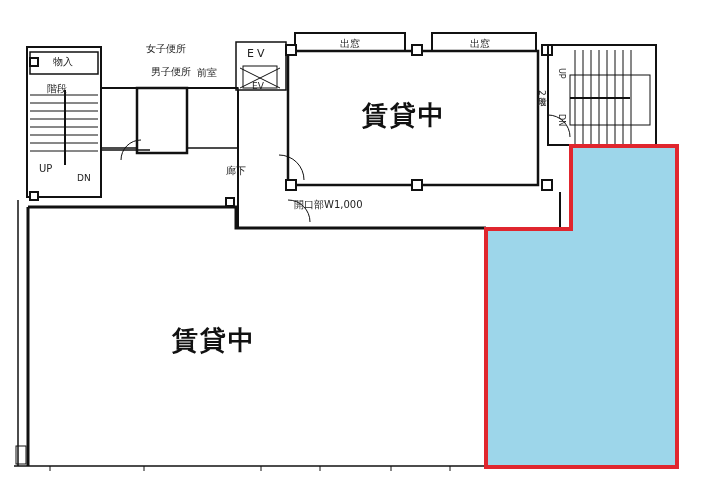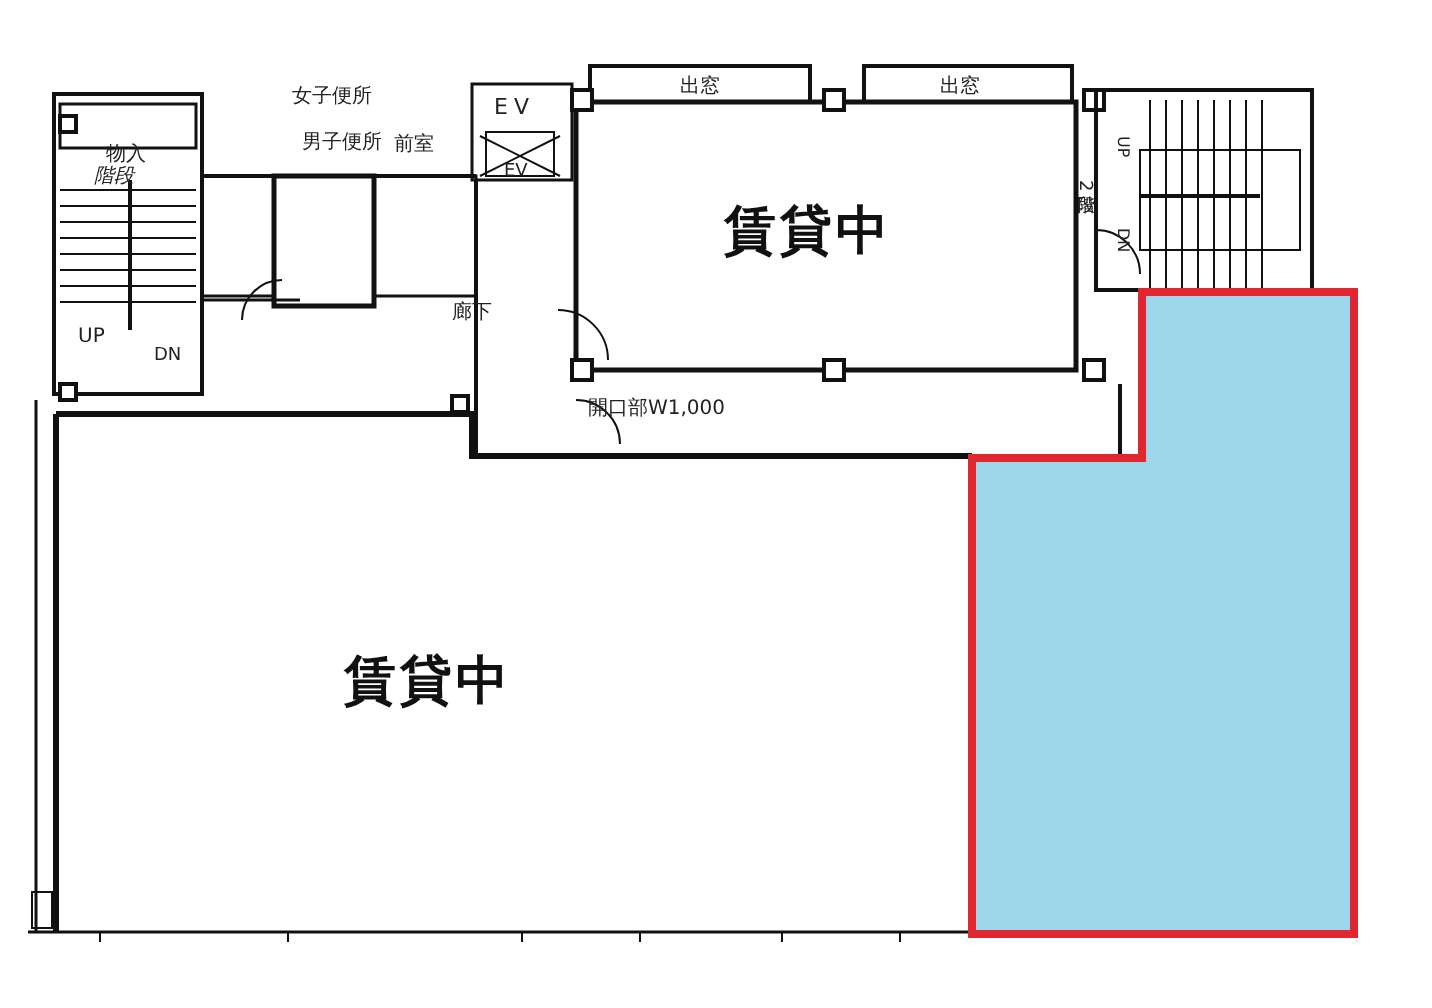--- a/index.html
+++ b/index.html
@@ -88,30 +88,30 @@
       <line x1="261" y1="466" x2="261" y2="471"></line>
         <line x1="320" y1="466" x2="320" y2="471"></line>
       <line x1="391" y1="466" x2="391" y2="471"></line>
         <line x1="450" y1="466" x2="450" y2="471"></line>
     </g>
   </g>
 
   <polygon points="571,146 677,146 677,467 486,467 486,229 571,229" fill="#9dd6ea" stroke="#e0262e" stroke-width="4" stroke-linejoin="miter"></polygon>
 </svg>
 
-<span class="lbl" style="left:53px;top:72px;">物入</span>
-<span class="lbl" style="left:47px;top:83px;font-style:italic;">階段</span>
+<span class="lbl" style="left:53px;top:56px;">物入</span>
+<span class="lbl" style="left:47px;top:83px;">階段</span>
 <span class="lbl" style="left:39px;top:163px;">UP</span>
 <span class="lbl" style="left:77px;top:173px;font-size:9px;">DN</span>
 <span class="lbl" style="left:110px;top:66px;margin-left:41px;">男子便所</span>
 <span class="lbl" style="left:146px;top:43px;">女子便所</span>
 <span class="lbl" style="left:197px;top:67px;">前室</span>
 <span class="lbl" style="left:247px;top:48px;font-size:11px;letter-spacing:3px;">EV</span>
 <span class="lbl" style="left:252px;top:81px;font-size:9px;">EV</span>
-<span class="lbl" style="left:226px;top:151px;">廊下</span>
+<span class="lbl" style="left:226px;top:165px;">廊下</span>
 <span class="lbl" style="left:340px;top:38px;">出窓</span>
 <span class="lbl" style="left:470px;top:38px;">出窓</span>
 <span class="big" style="left:362px;top:98px;">賃貸中</span>
 <span class="lbl" style="left:294px;top:199px;">開口部W1,000</span>
 <span class="lbl" style="left:536px;top:90px;font-size:9px;writing-mode:vertical-rl;">階段2</span>
 <span class="lbl" style="left:556px;top:68px;font-size:8px;writing-mode:vertical-rl;">UP</span>
 <span class="lbl" style="left:556px;top:114px;font-size:8px;writing-mode:vertical-rl;">DN</span>
 <span class="big" style="left:172px;top:323px;">賃貸中</span>
 
 </body></html>

